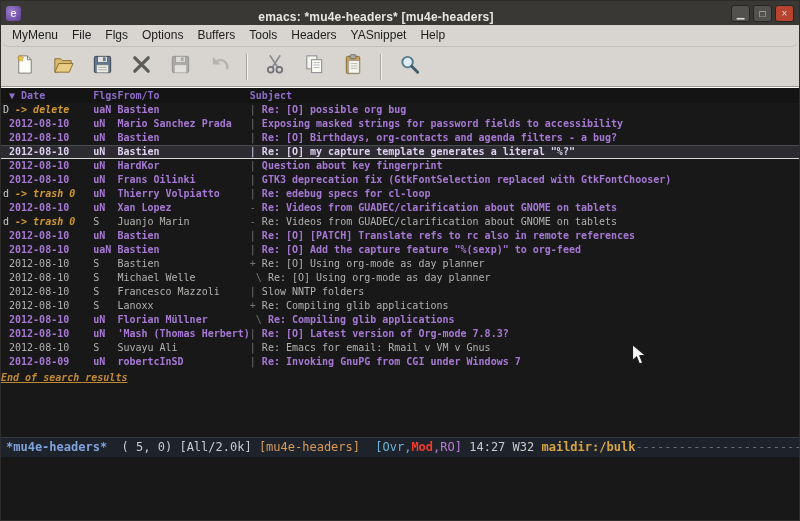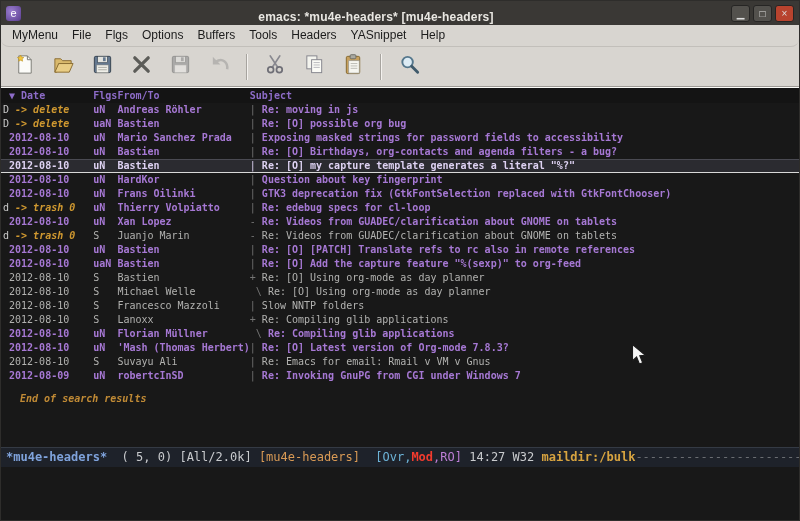--- a/index.html
+++ b/index.html
@@ -45,22 +45,22 @@
   .c-flags { width:4ch; }
   .c-from { width:22ch; }
   .c-sep { white-space:pre; color:var(--separator,#747474); font-weight:normal; }
   .row.unread { color:var(--unread,#a678d4); font-weight:bold; }
   .row.seen { color:var(--seen,#b2b2b0); font-weight:normal; }
   .mark-char { color:var(--mark-char,#c8c8c8); font-weight:normal; }
   .mark-action { color:var(--mark-action,#cf9830); font-style:italic; font-weight:bold; }
   .row.current { background:var(--current-bg,#2b2b30); color:var(--current-fg,#ded2f2); font-weight:bold;
                  box-shadow: inset 0 -1px 0 var(--current-underline,#d8d8d8), inset 0 1px 0 #4a4a52; }
   .row.current .c-sep { color:var(--current-fg,#ded2f2); }
-  .eos { height:14px; white-space:pre; padding-left:19px; color:var(--eos,#c08a35);
-         font-style:italic; font-weight:bold; margin-top:9px; }
+  .eos { height:14px; white-space:pre; padding-left:0; color:var(--eos,#c08a35);
+         font-style:italic; font-weight:bold; margin-top:2px;text-decoration:underline; }
 
   
   .modeline { height:20px; flex:0 0 20px; background:var(--modeline-bg,#1e222a); border-top:1px solid #343a44;
               font-size:12px; line-height:19px; white-space:pre; overflow:hidden; padding-left:5px;
               color:var(--ml-plain,#c9cbce); }
   .ml-buffer { color:var(--ml-buffer,#7fa3dc); font-weight:bold; }
   .ml-mode   { color:var(--ml-mode,#d99a55); }
   .ml-ovr    { color:var(--ml-ovr,#6db4d8);margin-left:8px; }
   .ml-mod    { color:var(--ml-mod,#f23b2e); font-weight:bold; }
   .ml-ro     { color:var(--ml-ro,#bd7fd6); }
@@ -167,21 +167,20 @@
         <span><svg width="23" height="23" viewBox="0 0 24 24">
             <circle cx="10" cy="9.5" r="5.5" fill="#dcebf4" stroke="#55778c" stroke-width="2"></circle>
             <path d="M14.3 13.8L20.5 20" stroke="#3f5a6b" stroke-width="3" stroke-linecap="round"></path>
           </svg></span>
       </div>
     </div>
 
   <div class="text-area">
     <div class="hline row"><span class="c-date"><span>▼</span> <span>Date</span></span><span class="c-flags">Flgs</span><span class="c-from">From/To</span><span>Subject</span></div>
     <div id="message-rows">
-        <div class="row unread marked"><span class="c-date"><span class="mark-char">D</span><span class="mark-action"> -&gt; delete</span></span><span class="c-flags">uN</span><span class="c-from">Andreas Röhler</span><span class="c-sep">| </span><span class="c-subj">Re: moving in js</span></div>
         <div class="row unread marked"><span class="c-date"><span class="mark-char">D</span><span class="mark-action"> -&gt; delete</span></span><span class="c-flags">uaN</span><span class="c-from">Bastien</span><span class="c-sep">| </span><span class="c-subj">Re: [O] possible org bug</span></div>
         <div class="row unread"><span class="c-date">2012-08-10</span><span class="c-flags">uN</span><span class="c-from">Mario Sanchez Prada</span><span class="c-sep">| </span><span class="c-subj">Exposing masked strings for password fields to accessibility</span></div>
         <div class="row unread"><span class="c-date">2012-08-10</span><span class="c-flags">uN</span><span class="c-from">Bastien</span><span class="c-sep">| </span><span class="c-subj">Re: [O] Birthdays, org-contacts and agenda filters - a bug?</span></div>
         <div class="row unread current"><span class="c-date">2012-08-10</span><span class="c-flags">uN</span><span class="c-from">Bastien</span><span class="c-sep">| </span><span class="c-subj">Re: [O] my capture template generates a literal "%?"</span></div>
         <div class="row unread"><span class="c-date">2012-08-10</span><span class="c-flags">uN</span><span class="c-from">HardKor</span><span class="c-sep">| </span><span class="c-subj">Question about key fingerprint</span></div>
         <div class="row unread"><span class="c-date">2012-08-10</span><span class="c-flags">uN</span><span class="c-from">Frans Oilinki</span><span class="c-sep">| </span><span class="c-subj">GTK3 deprecation fix (GtkFontSelection replaced with GtkFontChooser)</span></div>
         <div class="row unread marked"><span class="c-date"><span class="mark-char">d</span><span class="mark-action"> -&gt; trash 0</span></span><span class="c-flags">uN</span><span class="c-from">Thierry Volpiatto</span><span class="c-sep">| </span><span class="c-subj">Re: edebug specs for cl-loop</span></div>
         <div class="row unread"><span class="c-date">2012-08-10</span><span class="c-flags">uN</span><span class="c-from">Xan Lopez</span><span class="c-sep">- </span><span class="c-subj">Re: Videos from GUADEC/clarification about GNOME on tablets</span></div>
         <div class="row seen marked"><span class="c-date"><span class="mark-char">d</span><span class="mark-action"> -&gt; trash 0</span></span><span class="c-flags">S</span><span class="c-from">Juanjo Marin</span><span class="c-sep">- </span><span class="c-subj">Re: Videos from GUADEC/clarification about GNOME on tablets</span></div>
         <div class="row unread"><span class="c-date">2012-08-10</span><span class="c-flags">uN</span><span class="c-from">Bastien</span><span class="c-sep">| </span><span class="c-subj">Re: [O] [PATCH] Translate refs to rc also in remote references</span></div>

